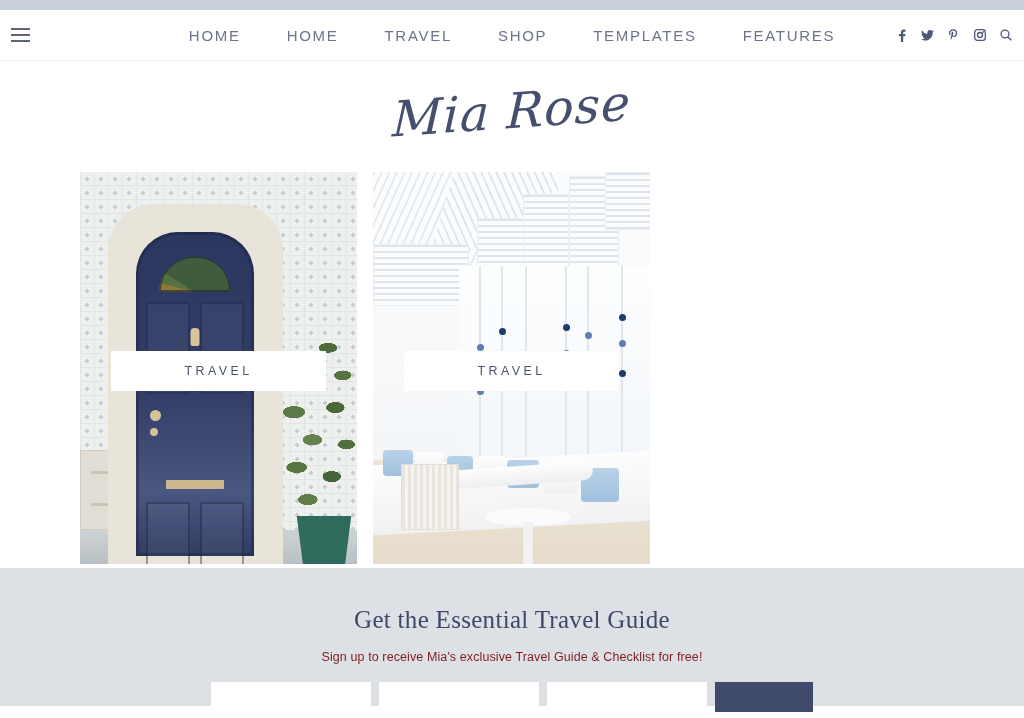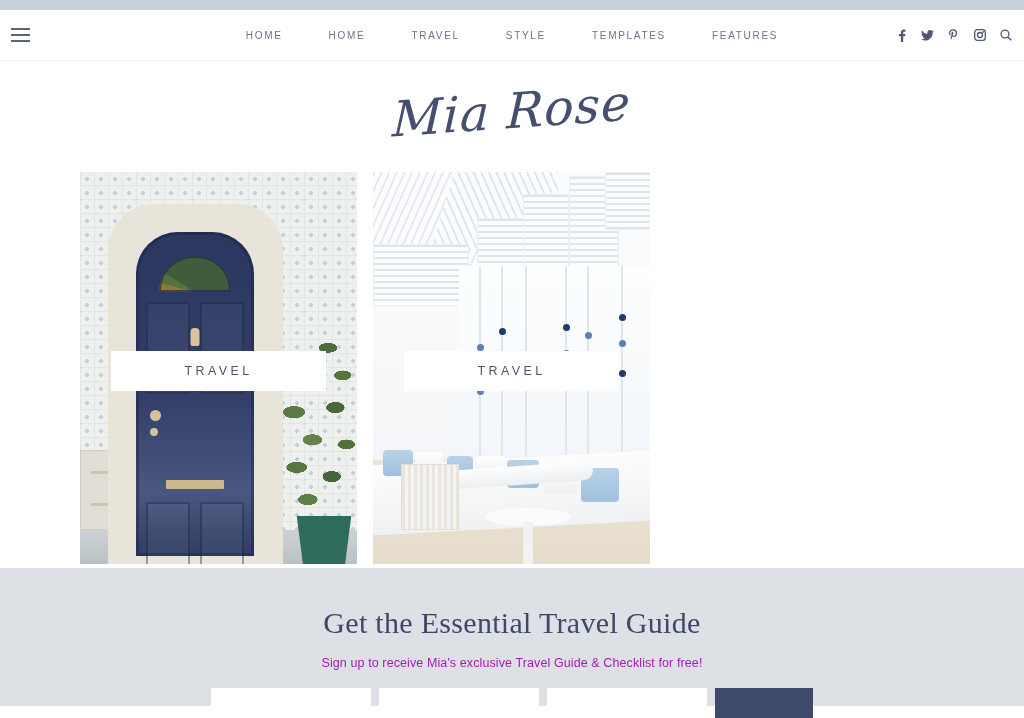--- a/index.html
+++ b/index.html
@@ -46,21 +46,21 @@
 
   .nav {
     margin: 0 auto;
     display: flex;
     align-items: center;
     gap: 0px;
   }
   .nav a {
     color: #6d7488;
     text-decoration: none;
-    font-size: 10px;
+    font-size: 15px;
     letter-spacing: 1.7px;
     padding: 0 23px;
     font-weight: 400;
     white-space: nowrap;
   }
 
   .social {
     position: absolute;
     right: 12px;
     top: 50%;
@@ -343,29 +343,29 @@
   
   .divider { height: 4px; background: #ffffff; }
   .newsletter {
     background: #dde1e6;
     height: 138px;
     padding-top: 38px;
     text-align: center;
   }
   .nl-title {
     font-family: "Liberation Serif", serif;
-    font-size: 30px;
+    font-size: 25px;
     color: #3e4868;
     font-weight: 400;
     letter-spacing: .3px;
   }
   .nl-sub {
     margin-top: 16px;
     font-size: 12.5px;
-    color: #a21caf;
+    color: #7f1d1d;
     letter-spacing: .1px;
   }
   .nl-form {
     margin-top: 18px;
     display: flex;
     justify-content: center;
     gap: 8px;
   }
   .nl-form input {
     width: 160px;
@@ -399,21 +399,21 @@
   <div class="hamburger">
     <span></span>
     <span></span>
     <span></span>
   </div>
 
   <nav class="nav">
     <a href="#">HOME</a>
     <a href="#">HOME</a>
     <a href="#">TRAVEL</a>
-    <a href="#">STYLE</a>
+    <a href="#">SHOP</a>
     <a href="#">TEMPLATES</a>
     <a href="#">FEATURES</a>
   </nav>
 
   <div class="social">
     <span class="ico">
       <svg width="11" height="13" viewBox="0 0 11 13">
           <path fill="currentColor" d="M7.2 13V7.3h1.9l.3-2.2H7.2V3.7c0-.64.18-1.07 1.1-1.07h1.17V.67C9.27.63 8.57.56 7.76.56 6.06.56 4.9 1.6 4.9 3.5v1.6H3v2.2h1.9V13z"></path>
         </svg>
     </span>

